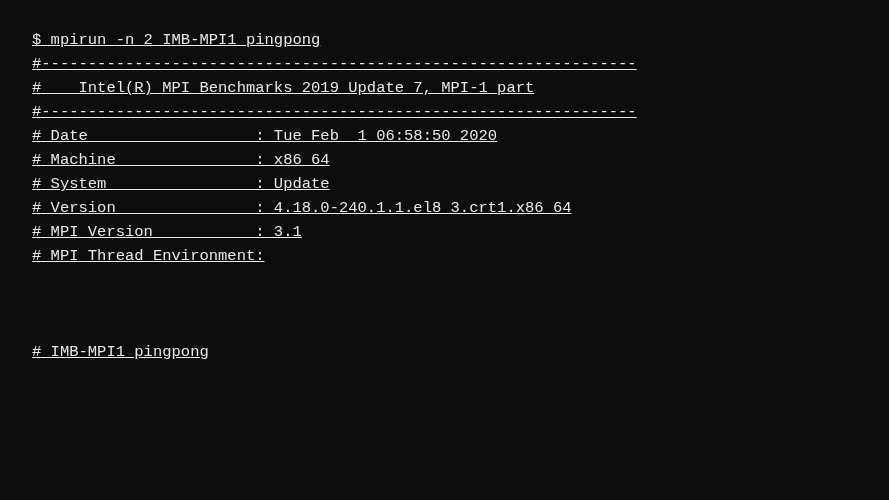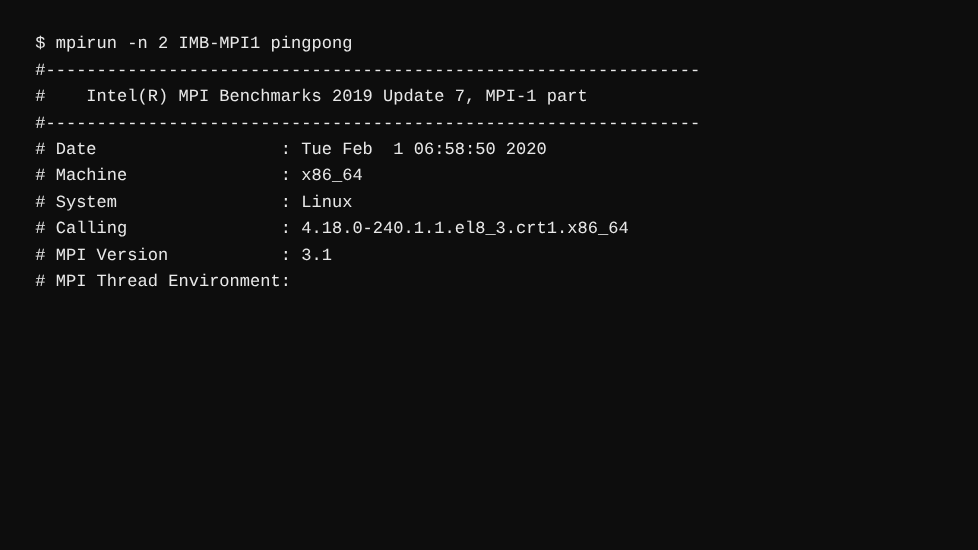--- a/index.html
+++ b/index.html
@@ -26,38 +26,40 @@
       font-family: 'Courier New', Courier, monospace;
       font-size: 15.5px;
       line-height: 1.55;
       color: #e8e8e8;
       overflow: hidden;
     }
 
     .terminal-line {
       white-space: pre;
       display: block;
+      text-decoration: underline;
     }
 
     .empty-line {
       display: block;
       height: 1.55em;
     }
   </style>
 </head>
 <body>
 
 <div class="terminal">
 
 <span class="terminal-line">$ mpirun -n 2 IMB-MPI1 pingpong</span>
     <span class="terminal-line">#----------------------------------------------------------------</span>
     <span class="terminal-line">#    Intel(R) MPI Benchmarks 2019 Update 7, MPI-1 part</span>
     <span class="terminal-line">#----------------------------------------------------------------</span>
     <span class="terminal-line"># Date                  : Tue Feb  1 06:58:50 2020</span>
     <span class="terminal-line"># Machine               : x86_64</span>
-    <span class="terminal-line"># System                : Linux</span>
-    <span class="terminal-line"># Calling               : 4.18.0-240.1.1.el8_3.crt1.x86_64</span>
+    <span class="terminal-line"># System                : Update</span>
+    <span class="terminal-line"># Version               : 4.18.0-240.1.1.el8_3.crt1.x86_64</span>
     <span class="terminal-line"># MPI Version           : 3.1</span>
     <span class="terminal-line"># MPI Thread Environment:</span>
     <span class="empty-line"></span>
     <span class="empty-line"></span>
     <span class="empty-line"></span>
+    <span class="terminal-line"># IMB-MPI1 pingpong</span>
   </div>
 
 </body></html>

